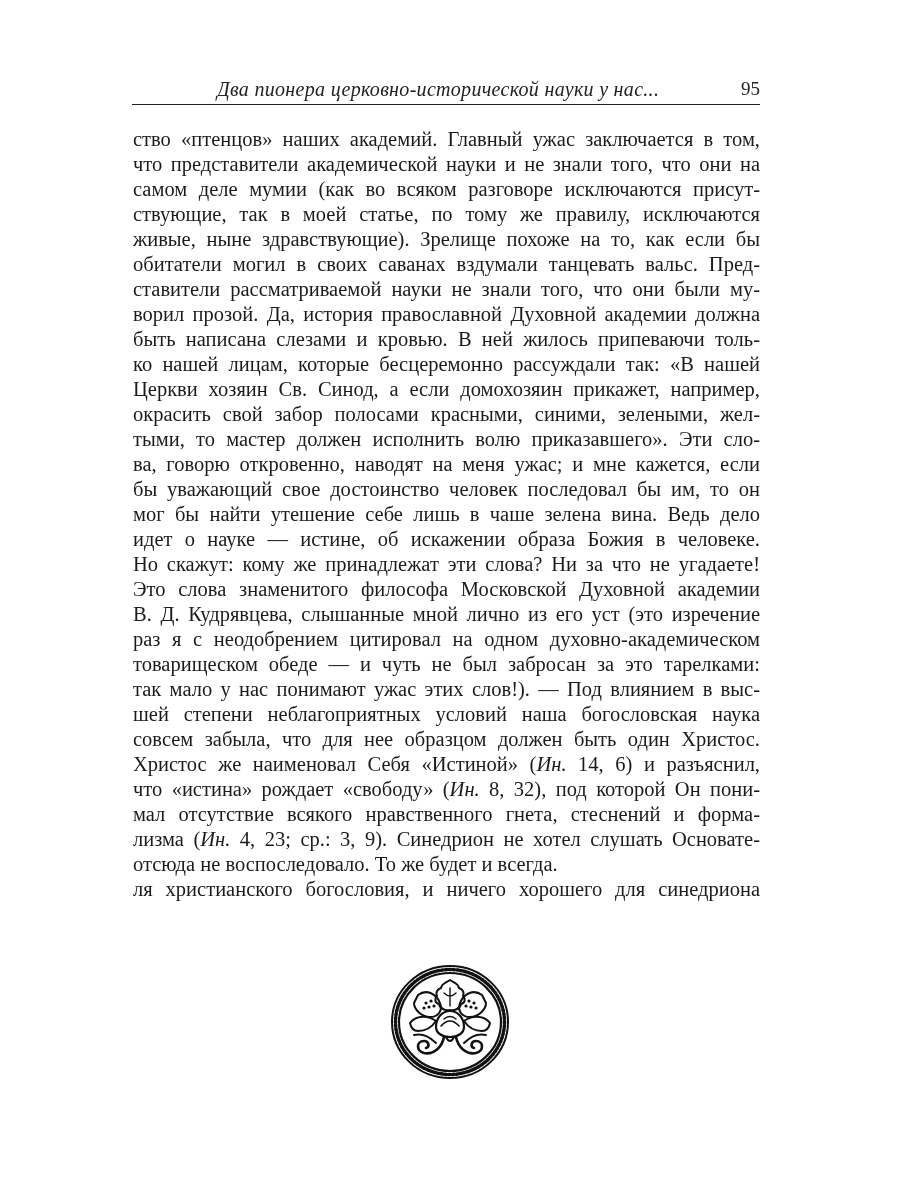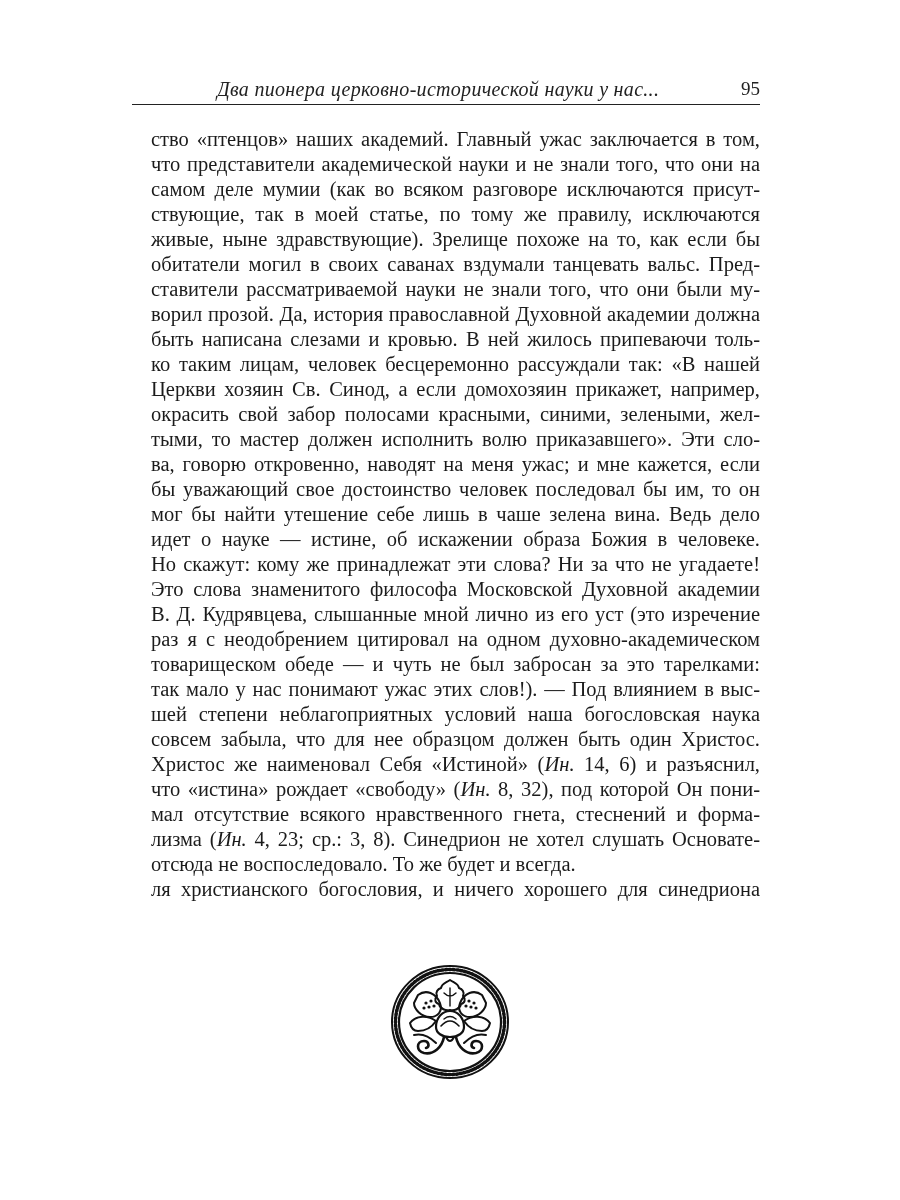--- a/index.html
+++ b/index.html
@@ -8,21 +8,21 @@
   .header { position: absolute; left: 132px; top: 76px; width: 628px; height: 28px; }
   .running-title { position: absolute; left: 85px; top: 2px; font-style: italic;
          font-family: "Liberation Serif", serif; font-size: 20px; letter-spacing: 0.3px; color: #222; }
   .page-number { position: absolute; right: 0; top: 2px; font-family: "Liberation Serif", serif;
          font-size: 19px; color: #222; }
   .rule { position: absolute; left: 132px; top: 104px; width: 628px; height: 0;
           border-top: 1.4px solid #222; }
   .body-text { position: absolute; left: 133px; top: 127px; width: 627px; }
   .line { display: block; height: 25px; line-height: 25px; font-family: "Liberation Serif", serif;
           font-size: 20.5px; text-align: justify; text-align-last: justify; white-space: nowrap;
-          overflow: visible; color: #1b1b1b; margin-left: 18px; }
+          overflow: visible; color: #1b1b1b; }
   .line.last { text-align-last: left; }
   .line i { font-style: italic; }
   .ornament { position: absolute; left: 388px; top: 963px; width: 124px; height: 118px; }
 </style>
 </head>
 <body>
 
 <div class="header">
   <span class="running-title">Два пионера церковно-исторической науки у нас...</span>
   <span class="page-number">95</span>
@@ -32,40 +32,40 @@
 <div class="body-text">
   <span class="line">ство «птенцов» наших академий. Главный ужас заключается в том,</span>
   <span class="line">что представители академической науки и не знали того, что они на</span>
   <span class="line">самом деле мумии (как во всяком разговоре исключаются присут-</span>
   <span class="line">ствующие, так в моей статье, по тому же правилу, исключаются</span>
   <span class="line">живые, ныне здравствующие). Зрелище похоже на то, как если бы</span>
   <span class="line">обитатели могил в своих саванах вздумали танцевать вальс. Пред-</span>
   <span class="line">ставители рассматриваемой науки не знали того, что они были му-</span>
   <span class="line">ворил прозой. Да, история православной Духовной академии должна</span>
   <span class="line">быть написана слезами и кровью. В ней жилось припеваючи толь-</span>
-  <span class="line">ко таким лицам, человек бесцеремонно рассуждали так: «В нашей</span>
+  <span class="line">ко нашей лицам, которые бесцеремонно рассуждали так: «В нашей</span>
   <span class="line">Церкви хозяин Св. Синод, а если домохозяин прикажет, например,</span>
   <span class="line">окрасить свой забор полосами красными, синими, зелеными, жел-</span>
   <span class="line">тыми, то мастер должен исполнить волю приказавшего». Эти сло-</span>
   <span class="line">ва, говорю откровенно, наводят на меня ужас; и мне кажется, если</span>
   <span class="line">бы уважающий свое достоинство человек последовал бы им, то он</span>
   <span class="line">мог бы найти утешение себе лишь в чаше зелена вина. Ведь дело</span>
   <span class="line">идет о науке — истине, об искажении образа Божия в человеке.</span>
   <span class="line">Но скажут: кому же принадлежат эти слова? Ни за что не угадаете!</span>
   <span class="line">Это слова знаменитого философа Московской Духовной академии</span>
   <span class="line">В. Д. Кудрявцева, слышанные мной лично из его уст (это изречение</span>
   <span class="line">раз я с неодобрением цитировал на одном духовно-академическом</span>
   <span class="line">товарищеском обеде — и чуть не был забросан за это тарелками:</span>
   <span class="line">так мало у нас понимают ужас этих слов!). — Под влиянием в выс-</span>
   <span class="line">шей степени неблагоприятных условий наша богословская наука</span>
   <span class="line">совсем забыла, что для нее образцом должен быть один Христос.</span>
   <span class="line"><span>Христос же наименовал Себя «Истиной» (</span><i>Ин.</i><span> 14, 6) и разъяснил,</span></span>
   <span class="line"><span>что «истина» рождает «свободу» (</span><i>Ин.</i><span> 8, 32), под которой Он пони-</span></span>
   <span class="line">мал отсутствие всякого нравственного гнета, стеснений и форма-</span>
-  <span class="line"><span>лизма (</span><i>Ин.</i><span> 4, 23; ср.: 3, 8). Синедрион не хотел слушать Основате-</span></span>
+  <span class="line"><span>лизма (</span><i>Ин.</i><span> 4, 23; ср.: 3, 9). Синедрион не хотел слушать Основате-</span></span>
   <span class="line last">отсюда не воспоследовало. То же будет и всегда.</span>
   <span class="line">ля христианского богословия, и ничего хорошего для синедриона</span>
 </div>
 
 <div class="ornament">
   <svg width="124" height="118" viewBox="0 0 124 118" xmlns="http://www.w3.org/2000/svg">
     <g fill="none" stroke="#111" stroke-linecap="round" stroke-linejoin="round">
 
       <ellipse cx="62" cy="59" rx="58" ry="56" stroke-width="2"></ellipse>
       <ellipse cx="62" cy="59" rx="54.5" ry="52.5" stroke-width="3.5" stroke-dasharray="1.6 2.2"></ellipse>

